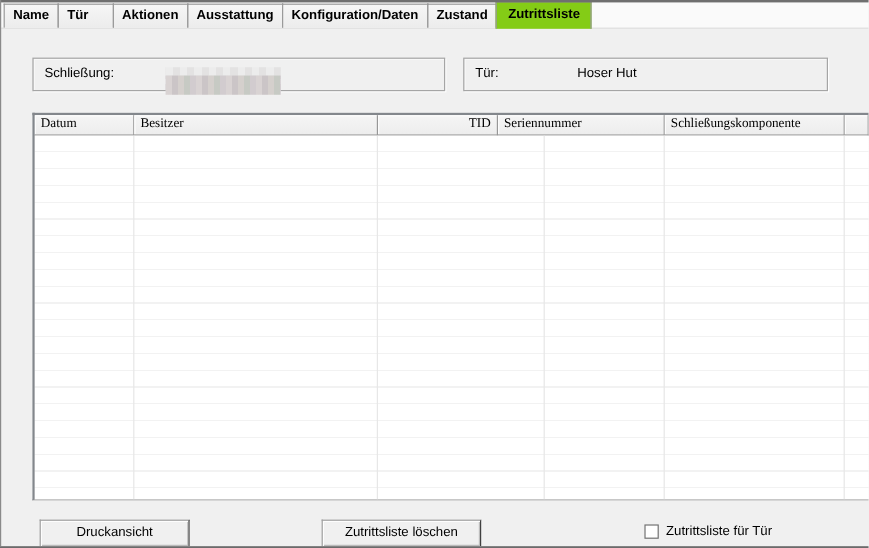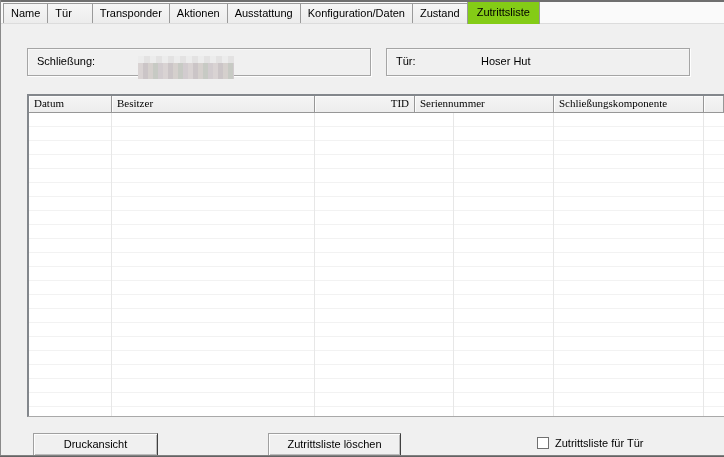--- a/index.html
+++ b/index.html
@@ -16,21 +16,21 @@
   
   .tabstrip{
     position:absolute;left:1px;top:2px;width:723px;height:22px;box-sizing:border-box;
     background:#fafafa;border-bottom:1px solid #dcdcdc;
     display:flex;align-items:flex-end;padding-left:2px;z-index:2;
   }
   .tab{
     box-sizing:border-box;height:20px;line-height:18px;padding:0 7px;margin-right:-1px;
     background:linear-gradient(#f6f6f6,#ececec);
     border:1px solid #9a9a9a;border-bottom:none;
-    white-space:nowrap;cursor:default;
+    white-space:nowrap;cursor:default;font-weight:bold;
   }
   .tab.pad-extra{padding-right:20px;}
   .tab.active{
     height:23px;line-height:21px;background:#84cc16;position:relative;z-index:3;
     margin-bottom:-1px;padding:0 9px;
   }
 
   
   .groupbox{
     position:absolute;top:48px;height:28px;box-sizing:border-box;
@@ -97,21 +97,20 @@
 </head>
 <body>
 
 <div class="screen">
   <div class="edge-top"></div>
   <div class="edge-left"></div>
 
   <div class="tabstrip">
     <div class="tab">Name</div>
     <div class="tab pad-extra">Tür</div>
-    <div class="tab">Transponder</div>
     <div class="tab">Aktionen</div>
     <div class="tab">Ausstattung</div>
     <div class="tab">Konfiguration/Daten</div>
     <div class="tab">Zustand</div>
     <div class="tab active">Zutrittsliste</div>
   </div>
 
   <div class="groupbox" id="gb-lock">
     <span class="gb-label">Schließung:</span>
   </div>

